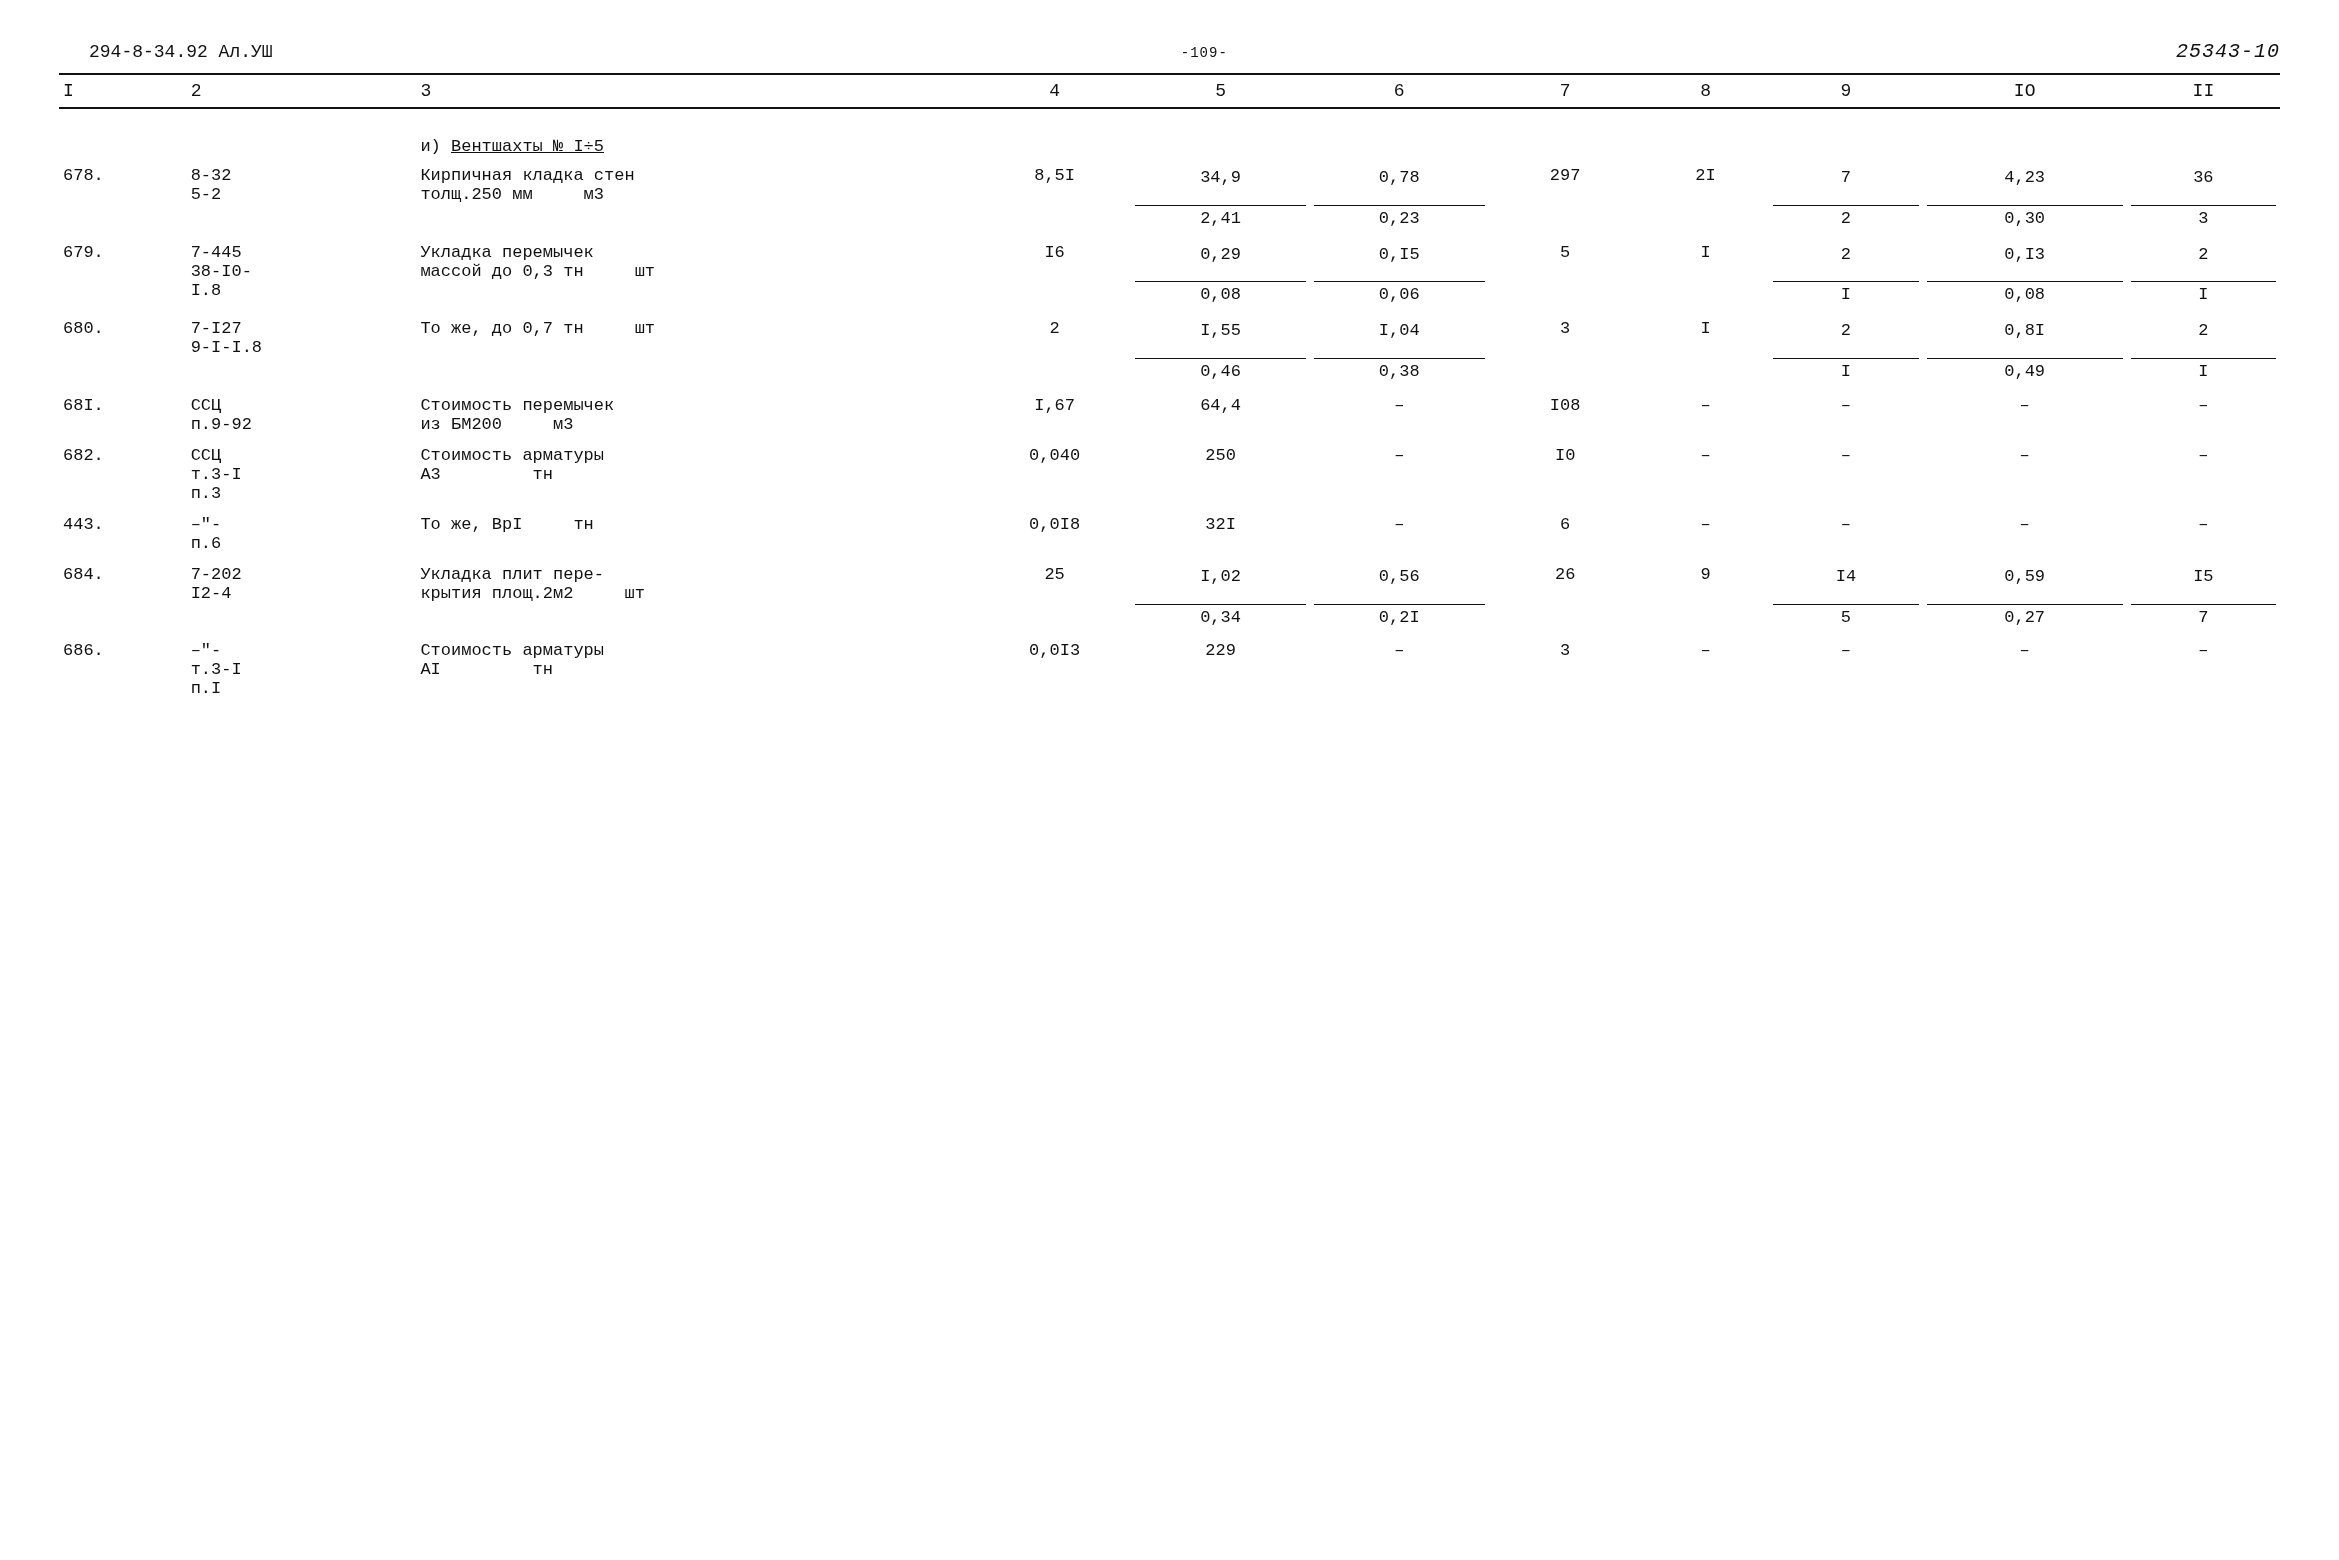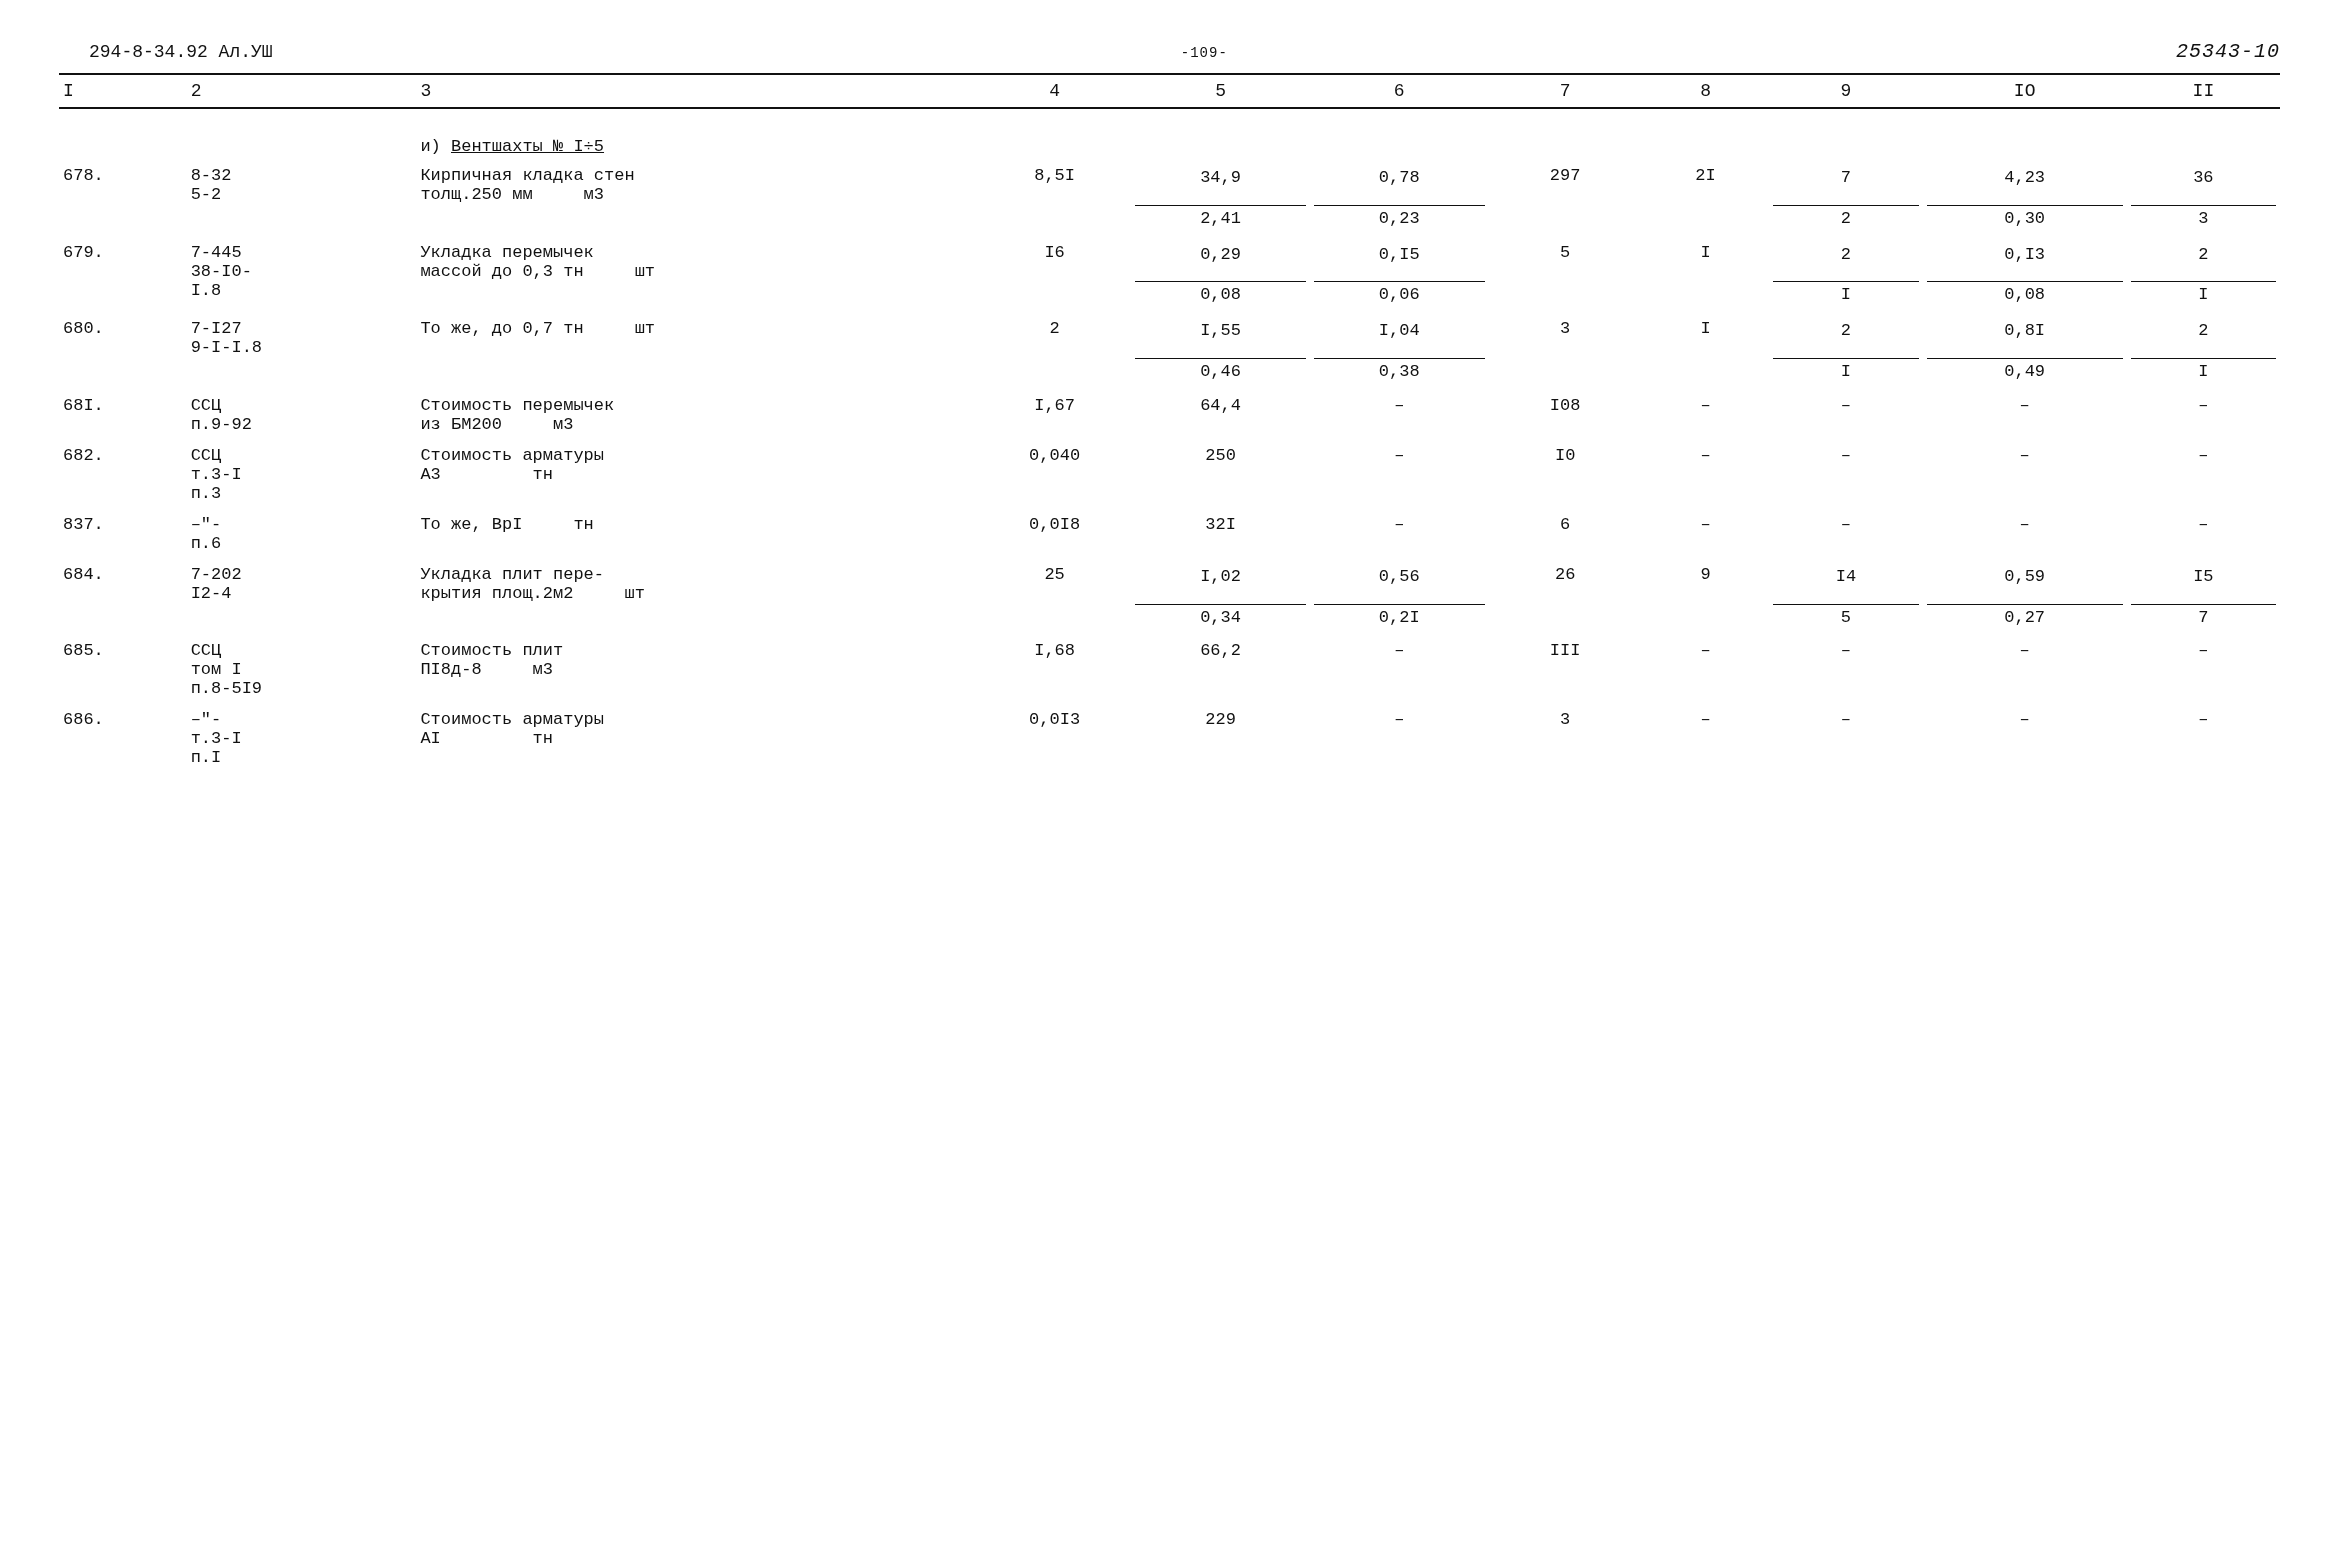--- a/index.html
+++ b/index.html
@@ -288,21 +288,21 @@
       <td class="col-5">250</td>
       <td class="col-6 dash-cell">–</td>
       <td class="col-7">I0</td>
       <td class="col-8 dash-cell">–</td>
       <td class="col-9 dash-cell">–</td>
       <td class="col-10 dash-cell">–</td>
       <td class="col-11 dash-cell">–</td>
     </tr>
 
     <tr>
-      <td class="col-1 row-number">837.</td>
+      <td class="col-1 row-number">443.</td>
       <td class="col-2">–"-<br>п.6</td>
       <td class="col-3">То же, ВрI &nbsp;&nbsp;&nbsp;&nbsp;тн</td>
       <td class="col-4">0,0I8</td>
       <td class="col-5">32I</td>
       <td class="col-6 dash-cell">–</td>
       <td class="col-7">6</td>
       <td class="col-8 dash-cell">–</td>
       <td class="col-9 dash-cell">–</td>
       <td class="col-10 dash-cell">–</td>
       <td class="col-11 dash-cell">–</td>
@@ -340,33 +340,20 @@
         </div>
       </td>
       <td class="col-11">
         <div class="stacked">
           <div class="stacked-line">I5</div>
           <div class="stacked-line-noborder">7</div>
         </div>
       </td>
     </tr>
 
-    <tr>
-      <td class="col-1 row-number">685.</td>
-      <td class="col-2">ССЦ<br>том I<br>п.8-5I9</td>
-      <td class="col-3">Стоимость плит<br>ПI8д-8 &nbsp;&nbsp;&nbsp;&nbsp;м3</td>
-      <td class="col-4">I,68</td>
-      <td class="col-5">66,2</td>
-      <td class="col-6 dash-cell">–</td>
-      <td class="col-7">III</td>
-      <td class="col-8 dash-cell">–</td>
-      <td class="col-9 dash-cell">–</td>
-      <td class="col-10 dash-cell">–</td>
-      <td class="col-11 dash-cell">–</td>
-    </tr>
 
     <tr>
       <td class="col-1 row-number">686.</td>
       <td class="col-2">–"-<br>т.3-I<br>п.I</td>
       <td class="col-3">Стоимость арматуры<br>АI &nbsp;&nbsp;&nbsp;&nbsp;&nbsp;&nbsp;&nbsp;&nbsp;тн</td>
       <td class="col-4">0,0I3</td>
       <td class="col-5">229</td>
       <td class="col-6 dash-cell">–</td>
       <td class="col-7">3</td>
       <td class="col-8 dash-cell">–</td>

